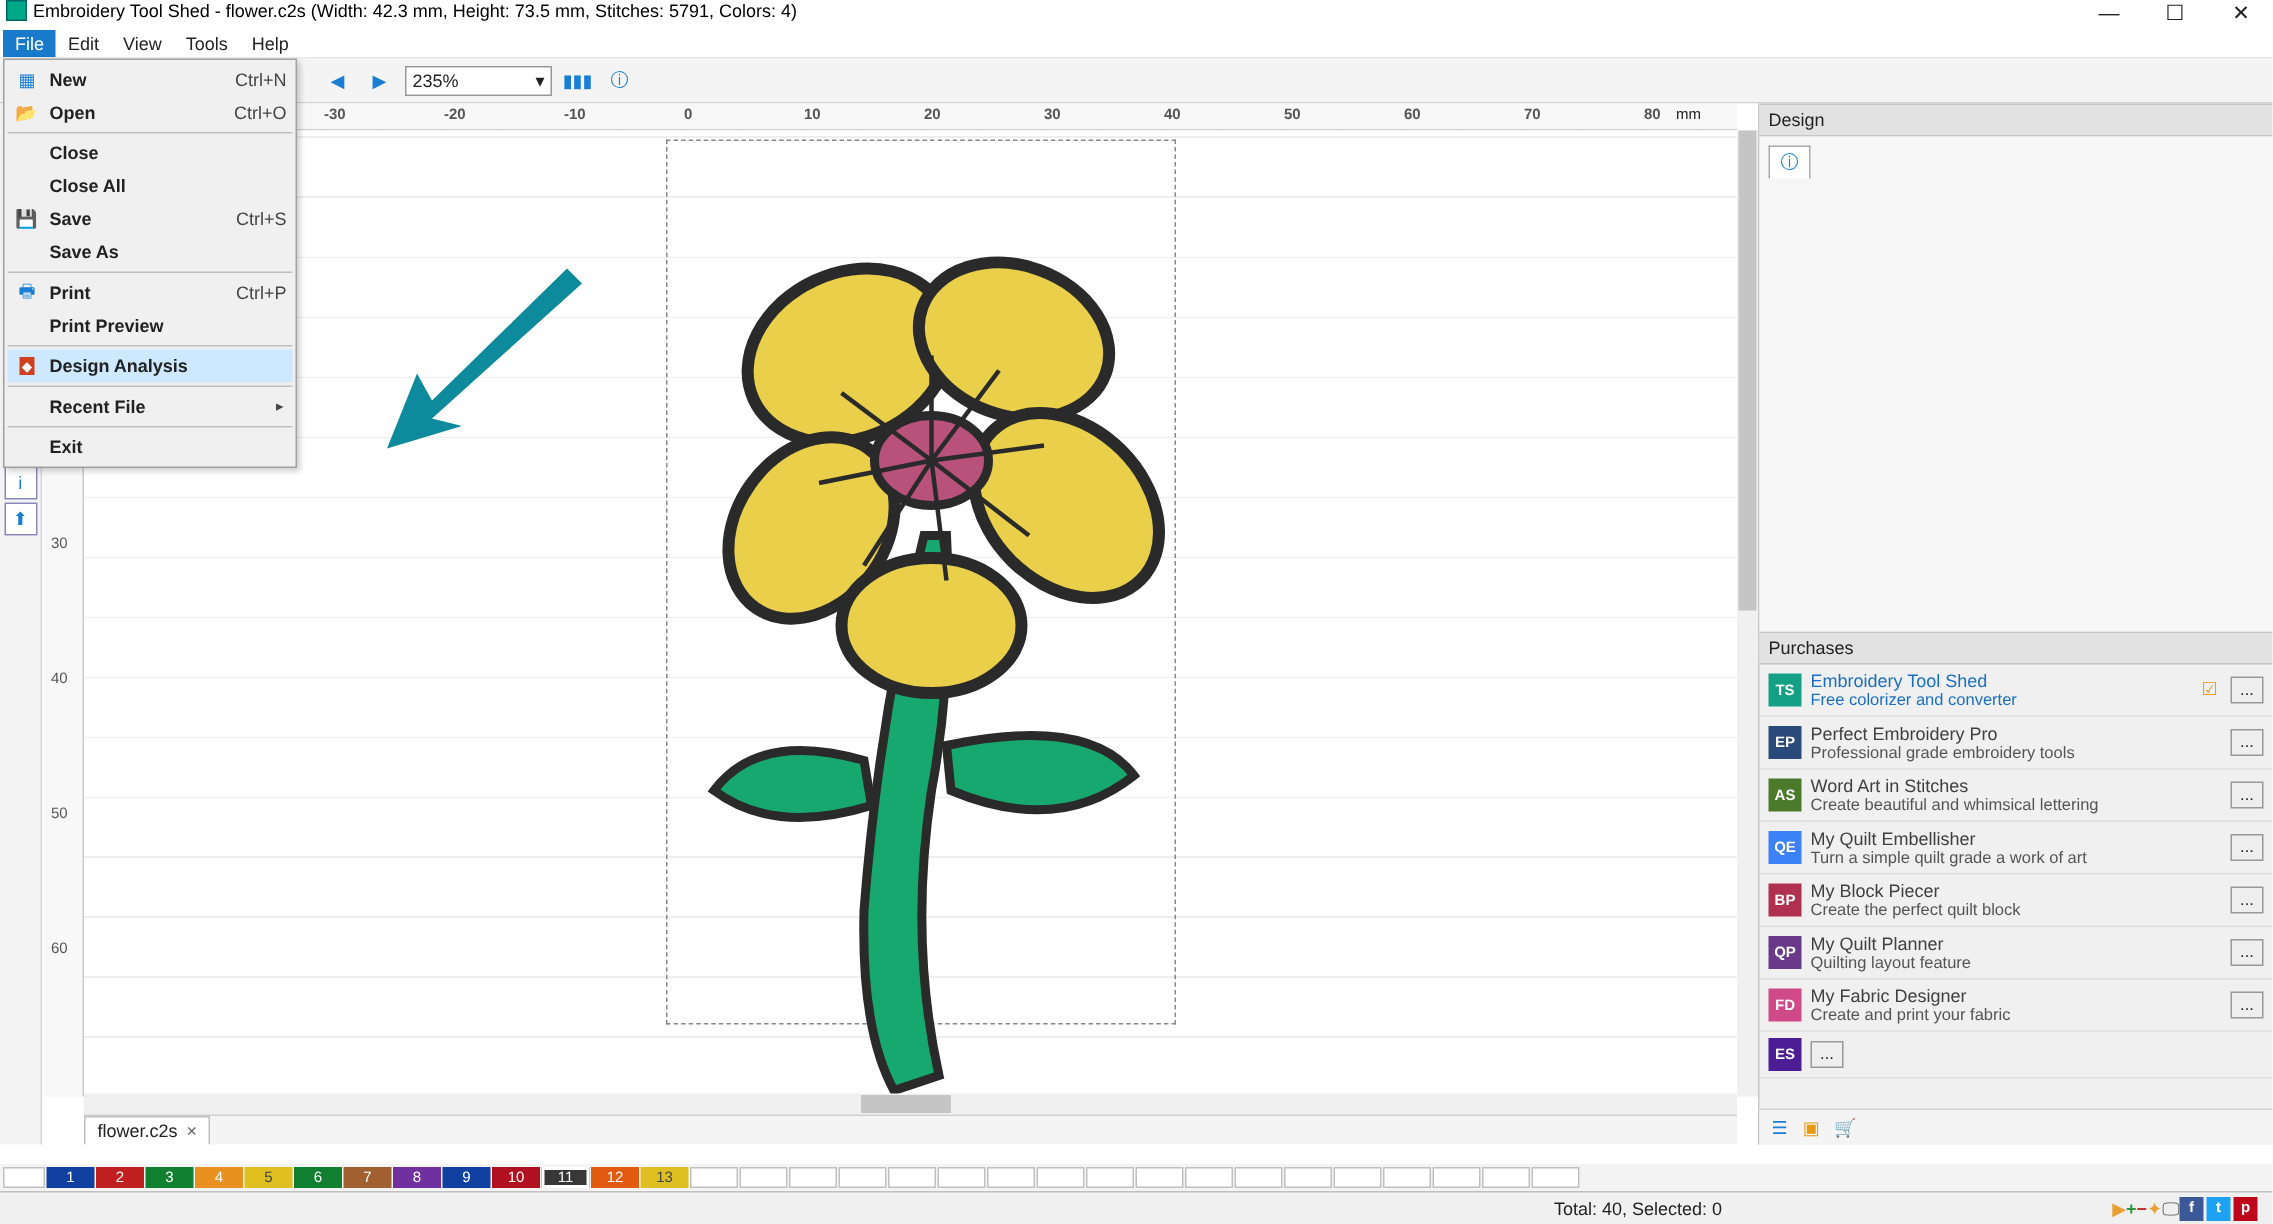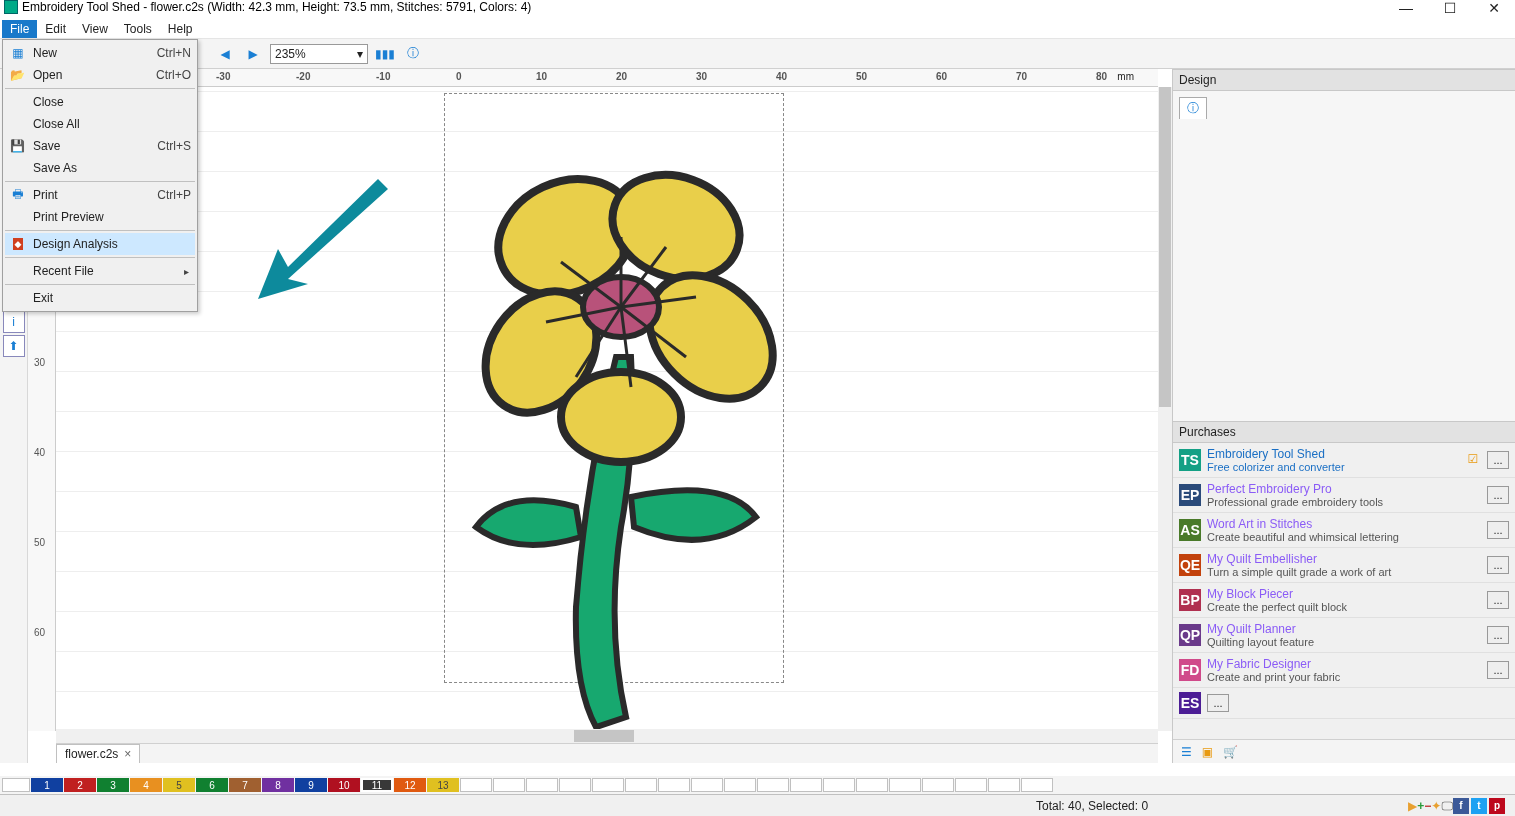--- a/index.html
+++ b/index.html
@@ -14,21 +14,21 @@
 
 
 .menubar { height: 19px; background: #fff; display: flex; align-items: center; padding: 0 2px; border-bottom: 1px solid #e5e5e5; }
 .menubar .m { padding: 2px 8px; font-size: 12px; }
 .menubar .m.active { background: #1979ca; color: #fff; }
 
 
 .dropdown { position: absolute; top: 39px; left: 2px; width: 196px; background: #f0f0f0; border: 1px solid #a0a0a0; box-shadow: 2px 2px 4px rgba(0,0,0,0.2); z-index: 1000; padding: 2px; }
 .dropdown .di { display:flex; align-items:center; padding: 3px 4px; font-size: 12px; position: relative; }
 .dropdown .di .dicon { width: 18px; height: 16px; margin-right: 6px; display:flex; align-items:center; justify-content:center; }
-.dropdown .di .lbl { flex:1; }
+.dropdown .di .lbl { flex:1;font-weight:bold; }
 .dropdown .di .sc { color:#444; font-size: 12px; margin-left: 8px; }
 .dropdown .di.hl { background: #cde8ff; }
 .dropdown .sep { height:1px; background:#c0c0c0; margin: 2px 0; }
 .dropdown .di .sub { position:absolute; right:6px; font-size:10px; color:#444; }
 
 
 .toolbar { height: 30px; background: #f4f4f4; border-bottom:1px solid #d0d0d0; display:flex; align-items:center; padding: 0 4px; gap: 6px; }
 .tbtn { width:22px; height:22px; display:flex; align-items:center; justify-content:center; }
 .zoom-sel { width: 98px; height:20px; border:1px solid #999; background:#fff; font-size:12px; padding:0 4px; display:flex; align-items:center; justify-content:space-between; }
 
@@ -61,23 +61,23 @@
 .panel-header { background:#e2e2e2; padding:3px 6px; font-size:12px; border-top:1px solid #c8c8c8; border-bottom:1px solid #c8c8c8; }
 .design-panel { flex: 0 0 330px; background:#f6f6f6; padding: 6px; position:relative; }
 .info-tab { width:28px; height:22px; background:#fff; border:1px solid #aaa; border-bottom:none; display:flex; align-items:center; justify-content:center; margin-bottom:-1px; }
 .design-body { background:#f6f6f6; border-top:1px solid #aaa; padding:6px 2px; }
 .lbl-row { font-size:12px; margin: 4px 0; color:#333; }
 .notes { width:100%; height:110px; border:1px solid #aaa; background:#fff; resize:none; }
 .apply-btn { float:right; margin-top:46px; padding:4px 18px; background:#e8e8e8; border:1px solid #aaa; font-size:12px; }
 
 .purchases { flex:1; overflow:auto; }
 .purchase-item { display:flex; align-items:center; padding:4px 6px; border-bottom:1px solid #e0e0e0; gap:6px; }
-.p-icon { width:22px; height:22px; flex-shrink:0; display:flex; align-items:center; justify-content:center; color:#fff; font-size:14px; font-weight:bold; }
+.p-icon { width:22px; height:22px; flex-shrink:0; display:flex; align-items:center; justify-content:center; color:#fff; font-size:10px; font-weight:bold; }
 .p-text { flex:1; }
-.p-title { font-size:12px; color:#8b5cf6; }
+.p-title { font-size:12px; color:#404040; }
 .p-title.link { color:#1a6fc4; }
 .p-desc { font-size:11px; color:#555; }
 .p-desc.link { color:#1a6fc4; }
 .p-more { width:22px; height:18px; border:1px solid #999; background:#eee; font-size:11px; text-align:center; line-height:16px; }
 .p-check { width:16px; height:16px; text-align: center; color:#e89a12; }
 
 .bottom-icons { height:24px; background:#f4f4f4; border-top:1px solid #d0d0d0; display:flex; align-items:center; gap:10px; padding:0 8px; }
 
 
 .colorbar { position:absolute; bottom:22px; left:0; right:0; height:18px; background:#f4f4f4; display:flex; align-items:center; padding:0 2px; gap:1px; }
@@ -315,21 +315,21 @@
         </div>
         <div class="purchase-item">
           <div class="p-icon" style="background: rgb(74, 122, 42);">AS</div>
           <div class="p-text">
             <div class="p-title">Word Art in Stitches</div>
             <div class="p-desc">Create beautiful and whimsical lettering</div>
           </div>
           <div class="p-more">...</div>
         </div>
         <div class="purchase-item">
-          <div class="p-icon" style="background: #c2410c;">QE</div>
+          <div class="p-icon" style="background: #3b82f6;">QE</div>
           <div class="p-text">
             <div class="p-title">My Quilt Embellisher</div>
             <div class="p-desc">Turn a simple quilt grade a work of art</div>
           </div>
           <div class="p-more">...</div>
         </div>
         <div class="purchase-item">
           <div class="p-icon" style="background: rgb(176, 48, 80);">BP</div>
           <div class="p-text">
             <div class="p-title">My Block Piecer</div>

